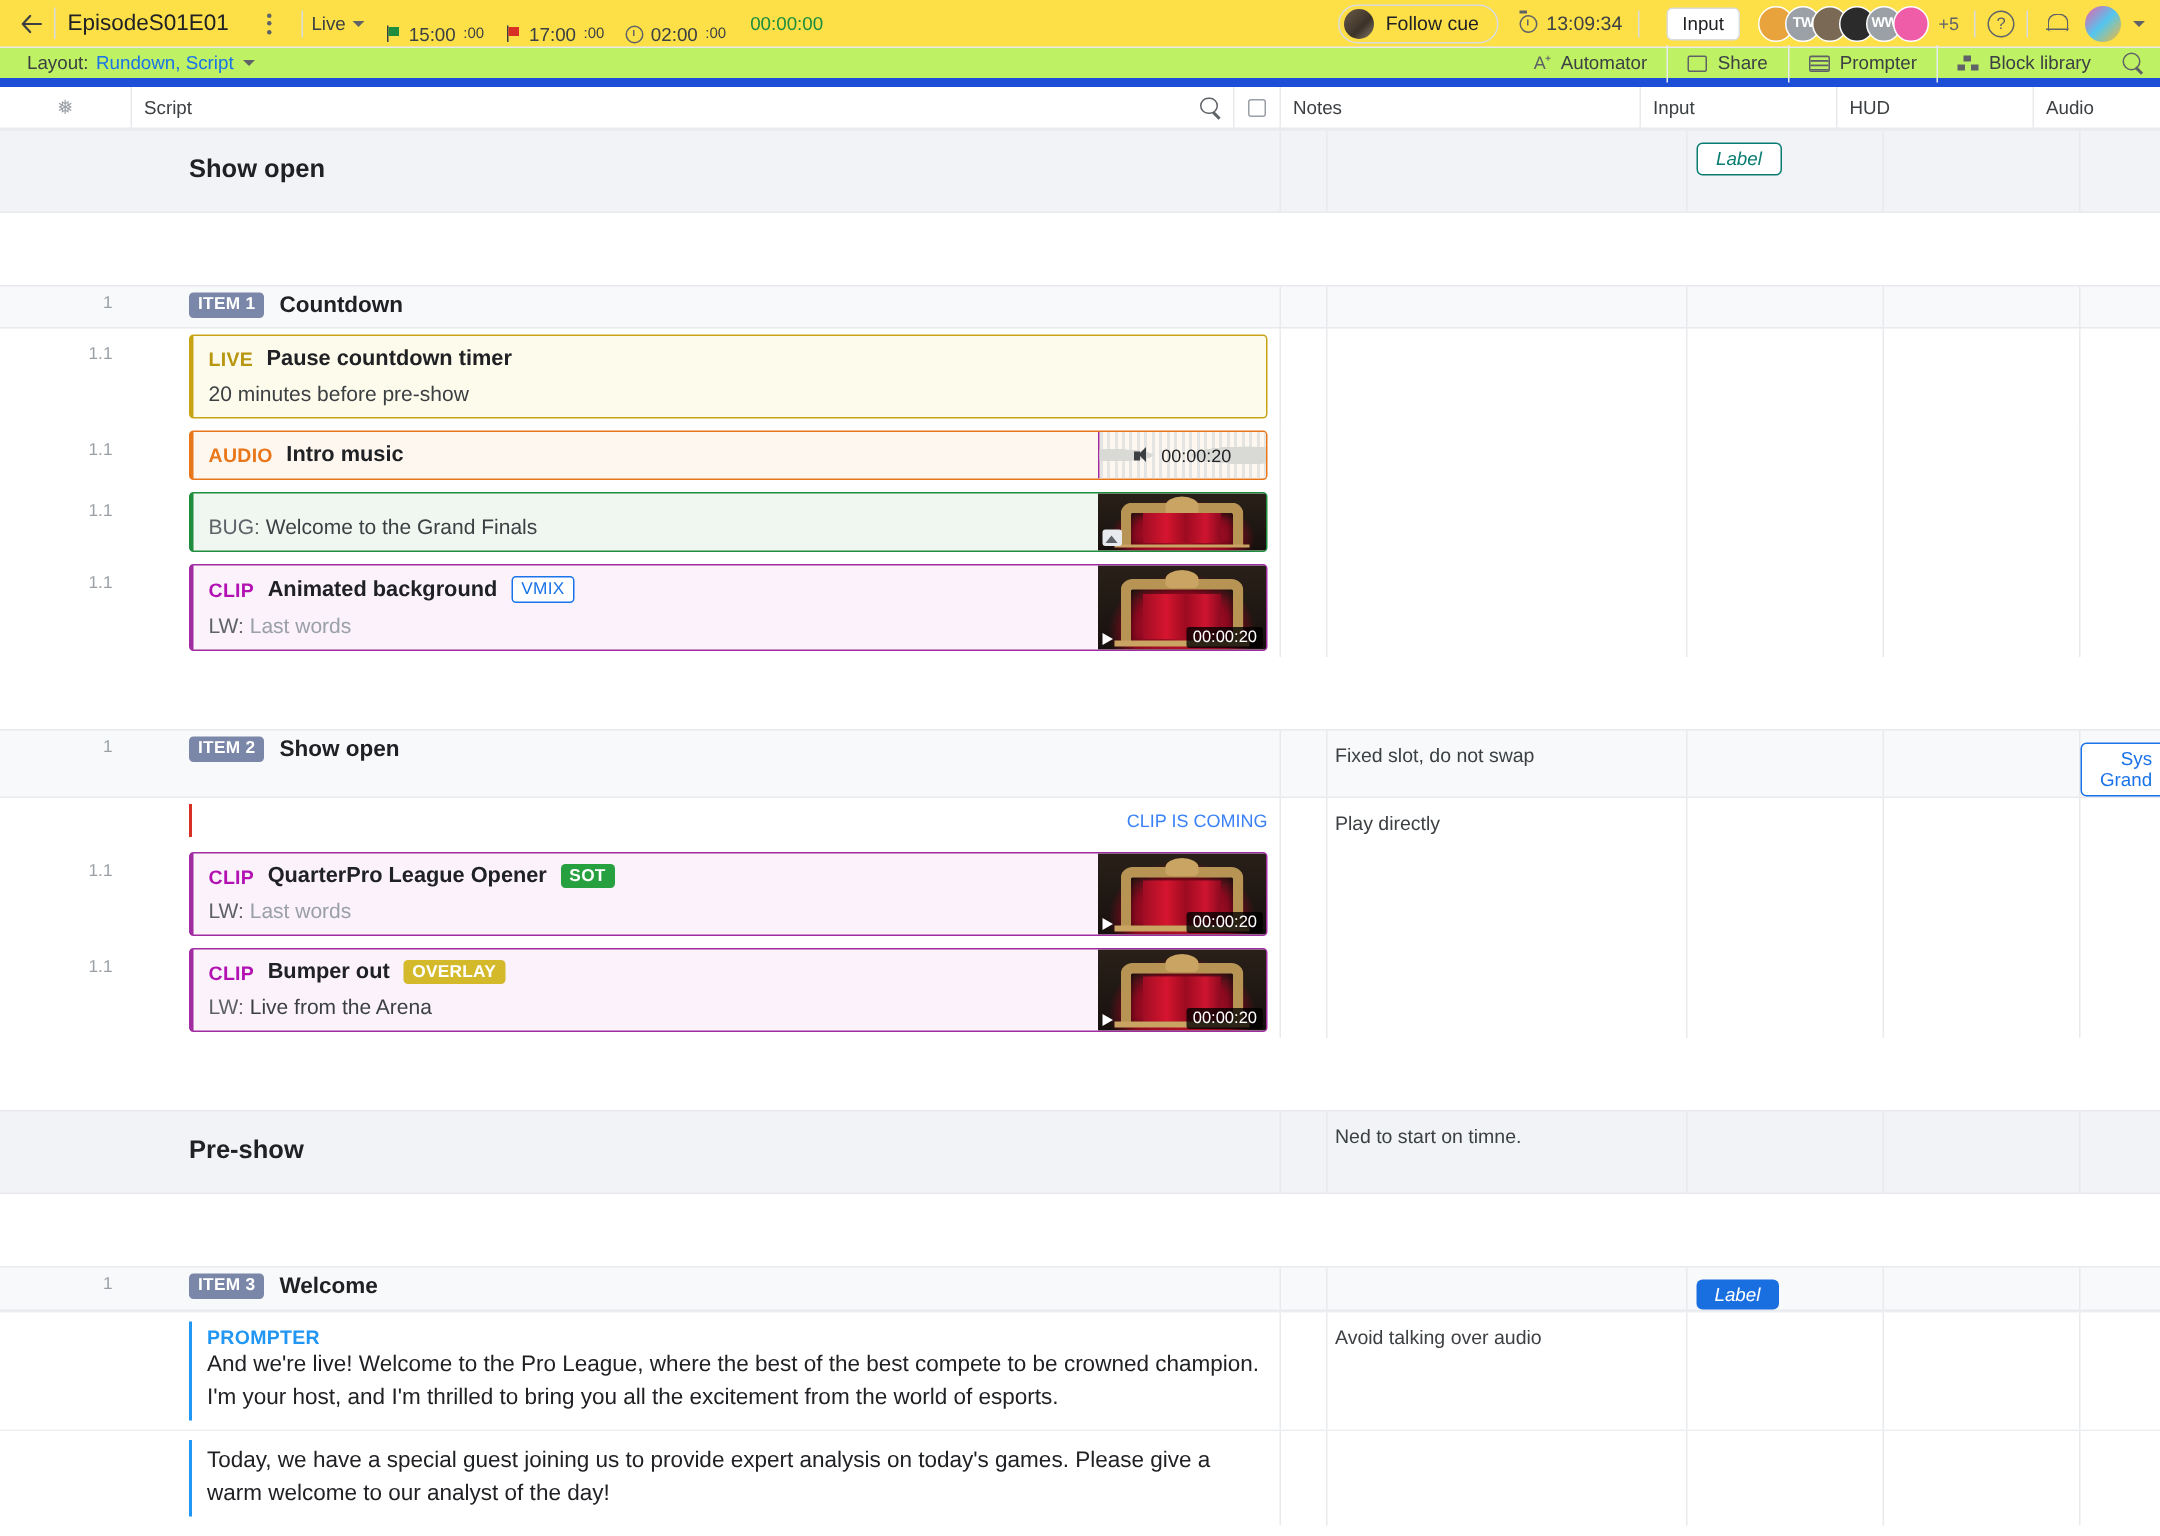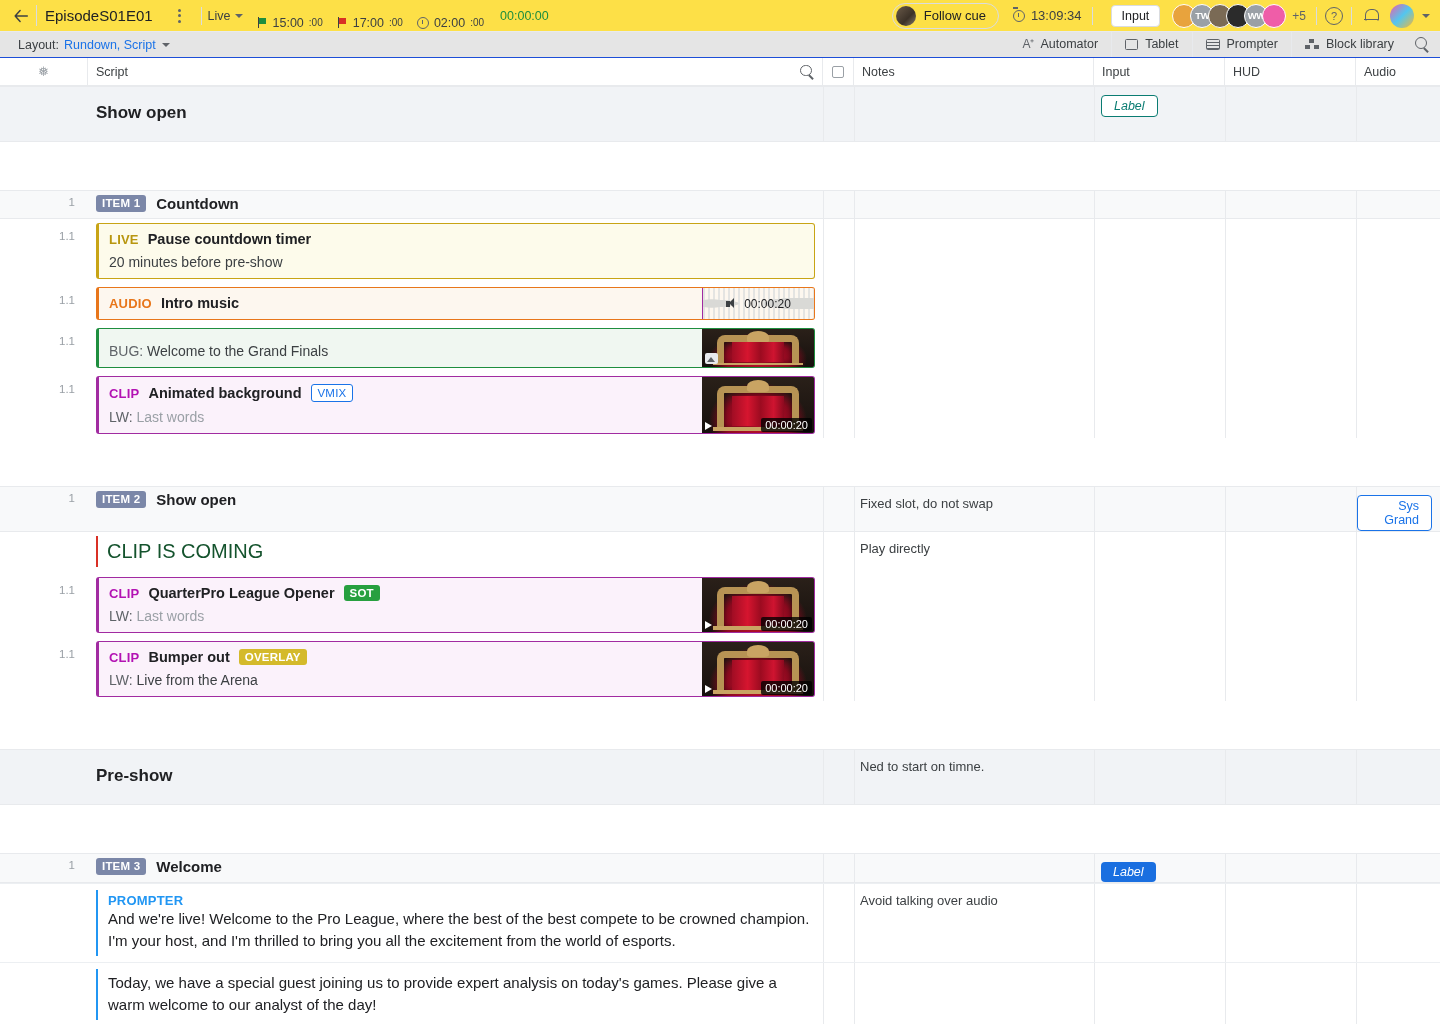--- a/index.html
+++ b/index.html
@@ -65,21 +65,21 @@
   .bell { width: 18px; height: 18px; position: relative; cursor: pointer; margin: 0 4px; }
   .bell::before { content: ""; position: absolute; left: 3px; top: 2px; width: 12px; height: 11px;
     border: 1.4px solid #5f6368; border-radius: 6px 6px 2px 2px; border-bottom: none; }
   .bell::after { content: ""; position: absolute; left: 1.5px; top: 12px; width: 15px; height: 1.4px; background: #5f6368; }
   .me-av { width: 24px; height: 24px; border-radius: 50%; margin-left: 6px;
     background: linear-gradient(135deg,#ef5da8 0%, #53c6ef 50%, #f7b733 100%); cursor: pointer; }
 
   
   .layoutbar {
     height: 26px; display: flex; align-items: center; padding: 0 10px 0 18px;
-    border-bottom: 1px solid #1d4ed8; background: #e5e5e5; font-size: 12.5px;
+    border-bottom: 6px solid #1d4ed8; background: #bef264; font-size: 12.5px;
   }
   .lb-label { color: #3c4043; }
   .lb-value { color: #1a73e8; margin-left: 5px; cursor: pointer; }
   .lb-caret { margin-left: 6px; }
   .lb-spacer { flex: 1; }
   .tool { display: flex; align-items: center; gap: 7px; color: #3c4043; font-size: 12.5px;
     padding: 0 13px; cursor: pointer; height: 25px; line-height: 25px; }
   .tool + .tool { border-left: 1px solid #e8eaed; }
   .ico-sq { width: 13px; height: 11px; border: 1.5px solid #5f6368; border-radius: 1.5px; }
   .ico-prompter { width: 14px; height: 11px; border: 1.5px solid #5f6368; border-radius: 1.5px;
@@ -112,21 +112,21 @@
   .srch-sm::before { content: ""; position: absolute; left: 0; top: 0; width: 9.5px; height: 9.5px;
     border: 1.5px solid #5f6368; border-radius: 50%; }
   .srch-sm::after { content: ""; position: absolute; left: 8.5px; top: 9px; width: 5.5px; height: 1.5px;
     background: #5f6368; transform: rotate(45deg); transform-origin: left center; }
 
   
   .sheet { width: 1440px; }
   .row { display: flex; }
   .c-num { width: 88px; flex-shrink: 0; text-align: right; padding-right: 13px; padding-top: 11px;
     font-size: 11.5px; color: #9aa0a6; }
-  .c-script { width: 735px; flex-shrink: 0; }
+  .c-script { width: 735px; flex-shrink: 0; margin-left: 30px; }
   .c-gap { width: 31px; flex-shrink: 0; }
   .c-notes { width: 240px; flex-shrink: 0; padding: 9px 10px 0 5px; font-size: 13px; color: #3c4043; }
   .c-input { width: 131px; flex-shrink: 0; font-style: italic; }
   .c-hud { width: 131px; flex-shrink: 0; }
   .c-audio { flex: 1; }
   .vline { border-left: 1px solid #e8eaed; }
 
   
   .section-band { background: #f1f3f6; border-top: 1px solid #e8eaed; border-bottom: 1px solid #e8eaed; }
   .section-band .row { min-height: 54px; }
@@ -201,21 +201,21 @@
       radial-gradient(ellipse at 88% 50%, #d9d9d6 0 26%, transparent 27%); }
   .wave .lbl { position: relative; display: flex; align-items: center; gap: 5px;
     font-size: 12px; color: #202124; }
   .spk { width: 13px; height: 12px; position: relative; }
   .spk::before { content: ""; position: absolute; left: 0; top: 3px; width: 4px; height: 6px; background: #3c4043; }
   .spk::after { content: ""; position: absolute; left: 3px; top: 0.5px;
     border-top: 5.5px solid transparent; border-bottom: 5.5px solid transparent; border-right: 5px solid #3c4043; }
 
   
   .warnwrap { padding: 4px 8px 6px 8px; }
-  .warn { border-left: 2px solid #d93025; padding: 4px 0 4px 9px; font-size: 20px; color: #14532d; }
+  .warn { border-left: 2px solid #d93025; padding: 4px 0 4px 9px; font-size: 12px; color: #3b82f6; text-align: right; }
 
   
   .script-bar { border-left: 2px solid #2196f3; padding: 3px 0 4px 10px; margin: 0 8px; }
   .script-kind { font-size: 13px; font-weight: bold; color: #2196f3; letter-spacing: 0.2px; }
   .script-p { font-size: 15px; line-height: 1.47; color: #202124; }
 
   
   .chip-cell { padding: 8px 0 0 6px; }
   .chip { display: inline-block; font-size: 12.5px; padding: 3px 12px; border-radius: 4px; cursor: pointer; }
   .chip.outline-teal { border: 1px solid #0a7c72; color: #0a7c72; background: #fff; }
@@ -294,21 +294,21 @@
   <span class="lb-label">Layout:</span>
   <span class="lb-value">Rundown, Script</span>
   <span class="caret lb-caret"></span>
   <div class="lb-spacer"></div>
   <div class="tool">
     <span class="ico-auto">A⁺</span>
     <span>Automator</span>
   </div>
   <div class="tool">
     <span class="ico-sq"></span>
-    <span>Tablet</span>
+    <span>Share</span>
   </div>
   <div class="tool">
     <span class="ico-prompter"></span>
     <span>Prompter</span>
   </div>
   <div class="tool">
     <span class="ico-blocks">
         <i></i>
         <i></i>
         <i></i>

